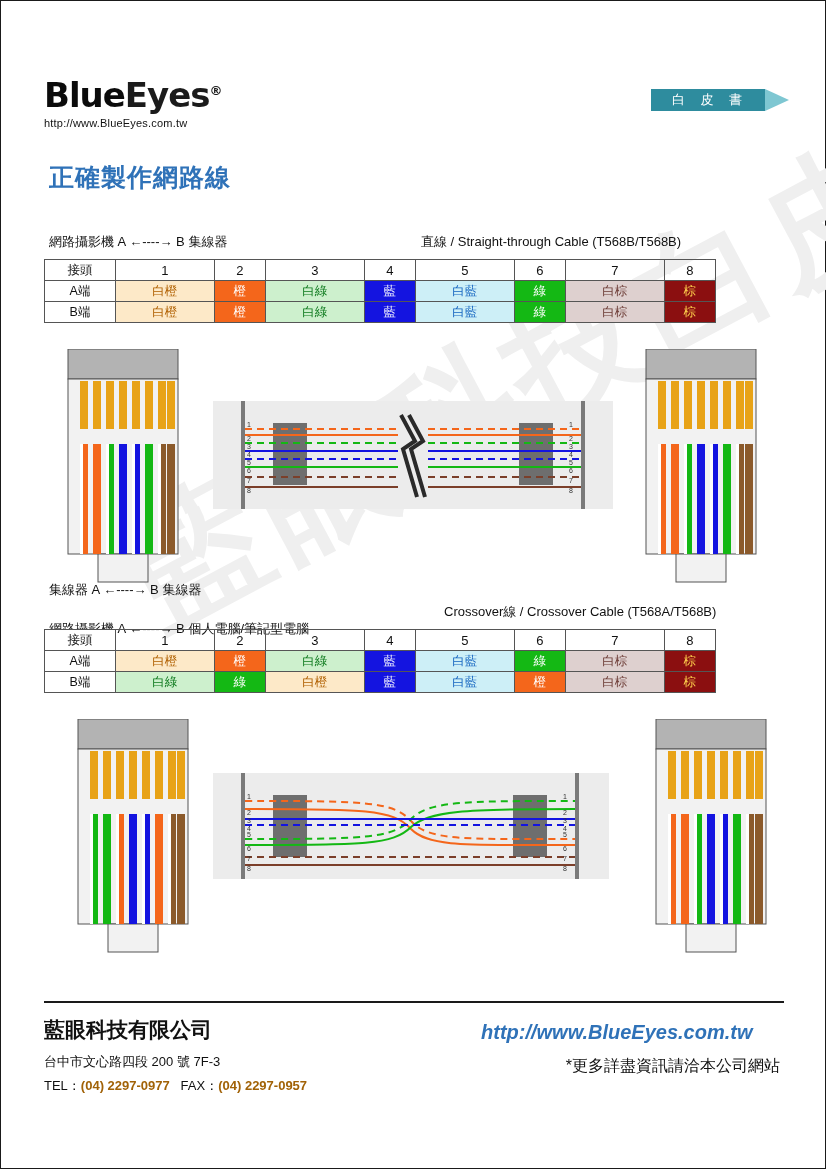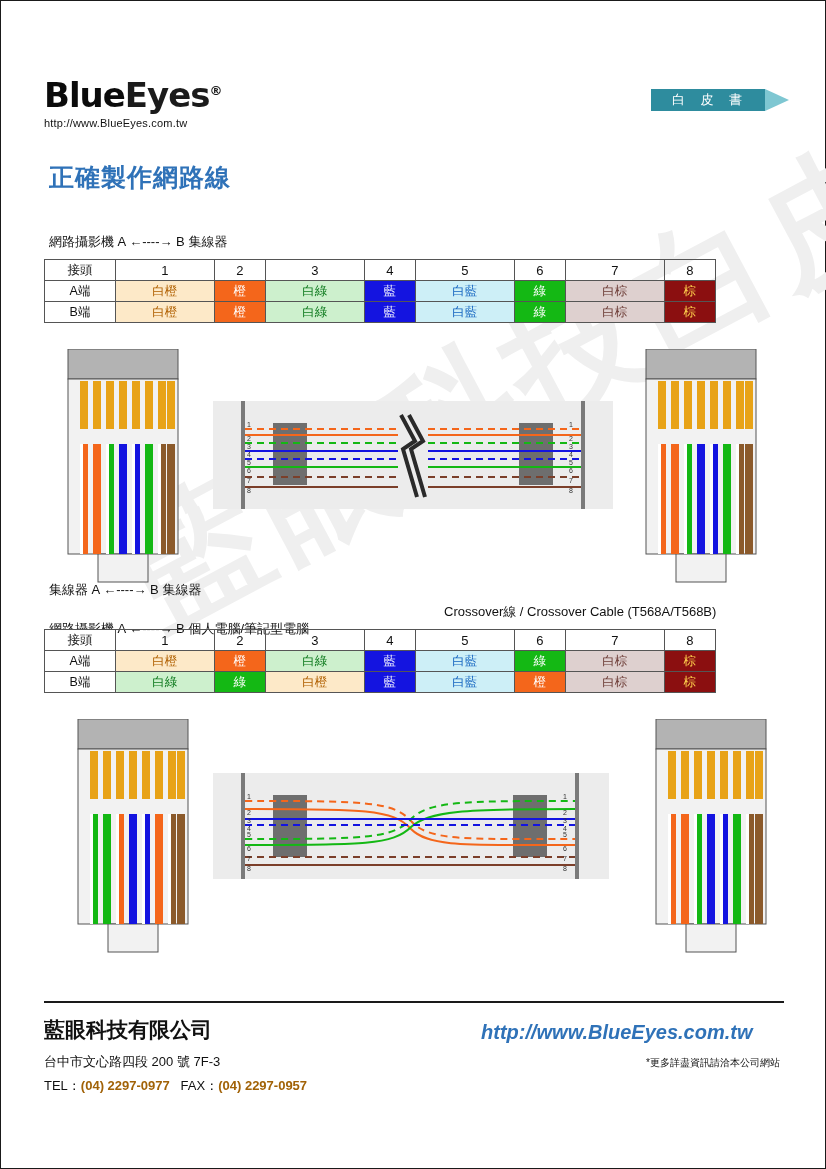--- a/index.html
+++ b/index.html
@@ -97,21 +97,21 @@
     position:absolute;left:43px;top:1052px;font-size:13px;color:#111;
   }
   .tel{
     position:absolute;left:43px;top:1076px;font-size:13px;color:#111;
   }
   .tel b{color:#a16207;}
   .site{
     position:absolute;left:480px;top:1020px;font-size:20px;font-weight:bold;font-style:italic;color:#2f72b8;
   }
   .note{
-    position:absolute;right:45px;top:1055px;font-size:10px;color:#111;
+    position:absolute;right:45px;top:1055px;font-size:16px;color:#111;
   }
 </style>
 </head>
 <body>
 
 <div class="page">
 
   <div class="watermark">藍眼科技白皮書</div>
 
   <div class="logo">
@@ -119,20 +119,21 @@
       <span class="blue">Blue</span><span>Eyes</span><span class="logo-reg">®</span>
     </div>
     <div class="logo-url">http://www.BlueEyes.com.tw</div>
   </div>
   <div class="wp-tag-arrow"></div>
   <div class="wp-tag">白 皮 書</div>
 
   <div class="title">正確製作網路線</div>
 
   <div class="lbl" style="left:48px;top:232px;">網路攝影機 A ←----→ B 集線器</div>
+  <div class="lbl" style="left:420px;top:232px;">直線 / Straight-through Cable (T568B/T568B)</div>
 
   <table class="pin" style="left:43px;top:258px;">
     <tbody>
         <tr>
       <td class="head">接頭</td>
       <td class="num">1</td>
       <td class="num">2</td>
       <td class="num">3</td>
       <td class="num">4</td>
       <td class="num">5</td>

